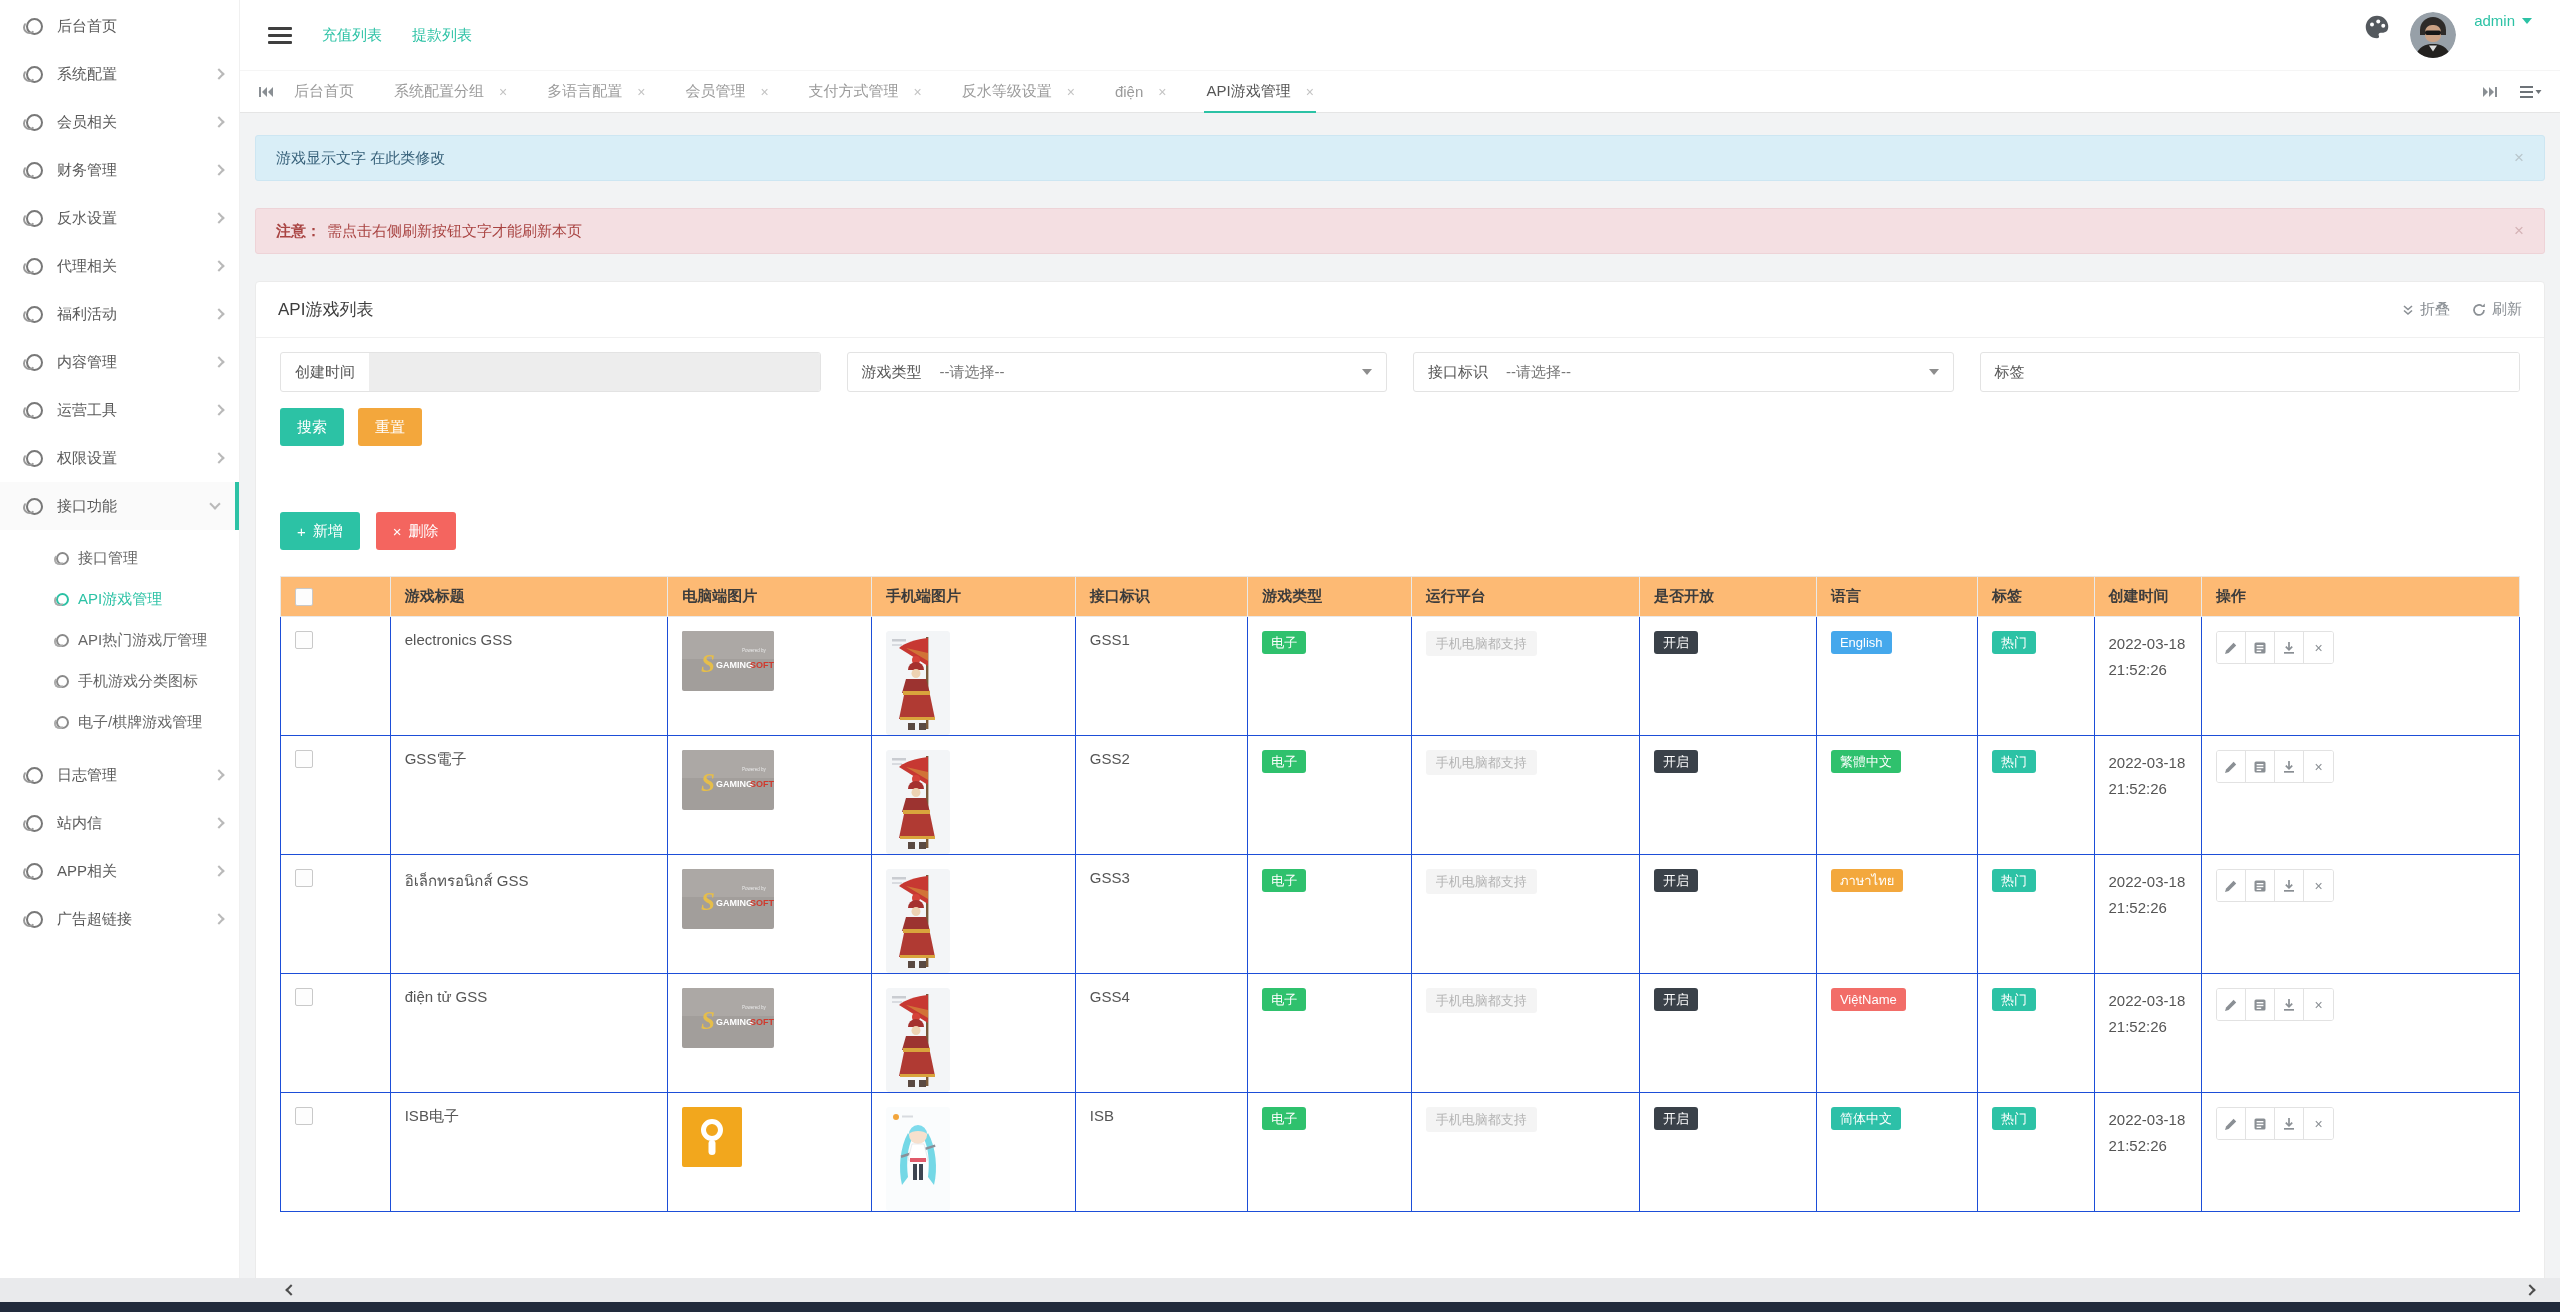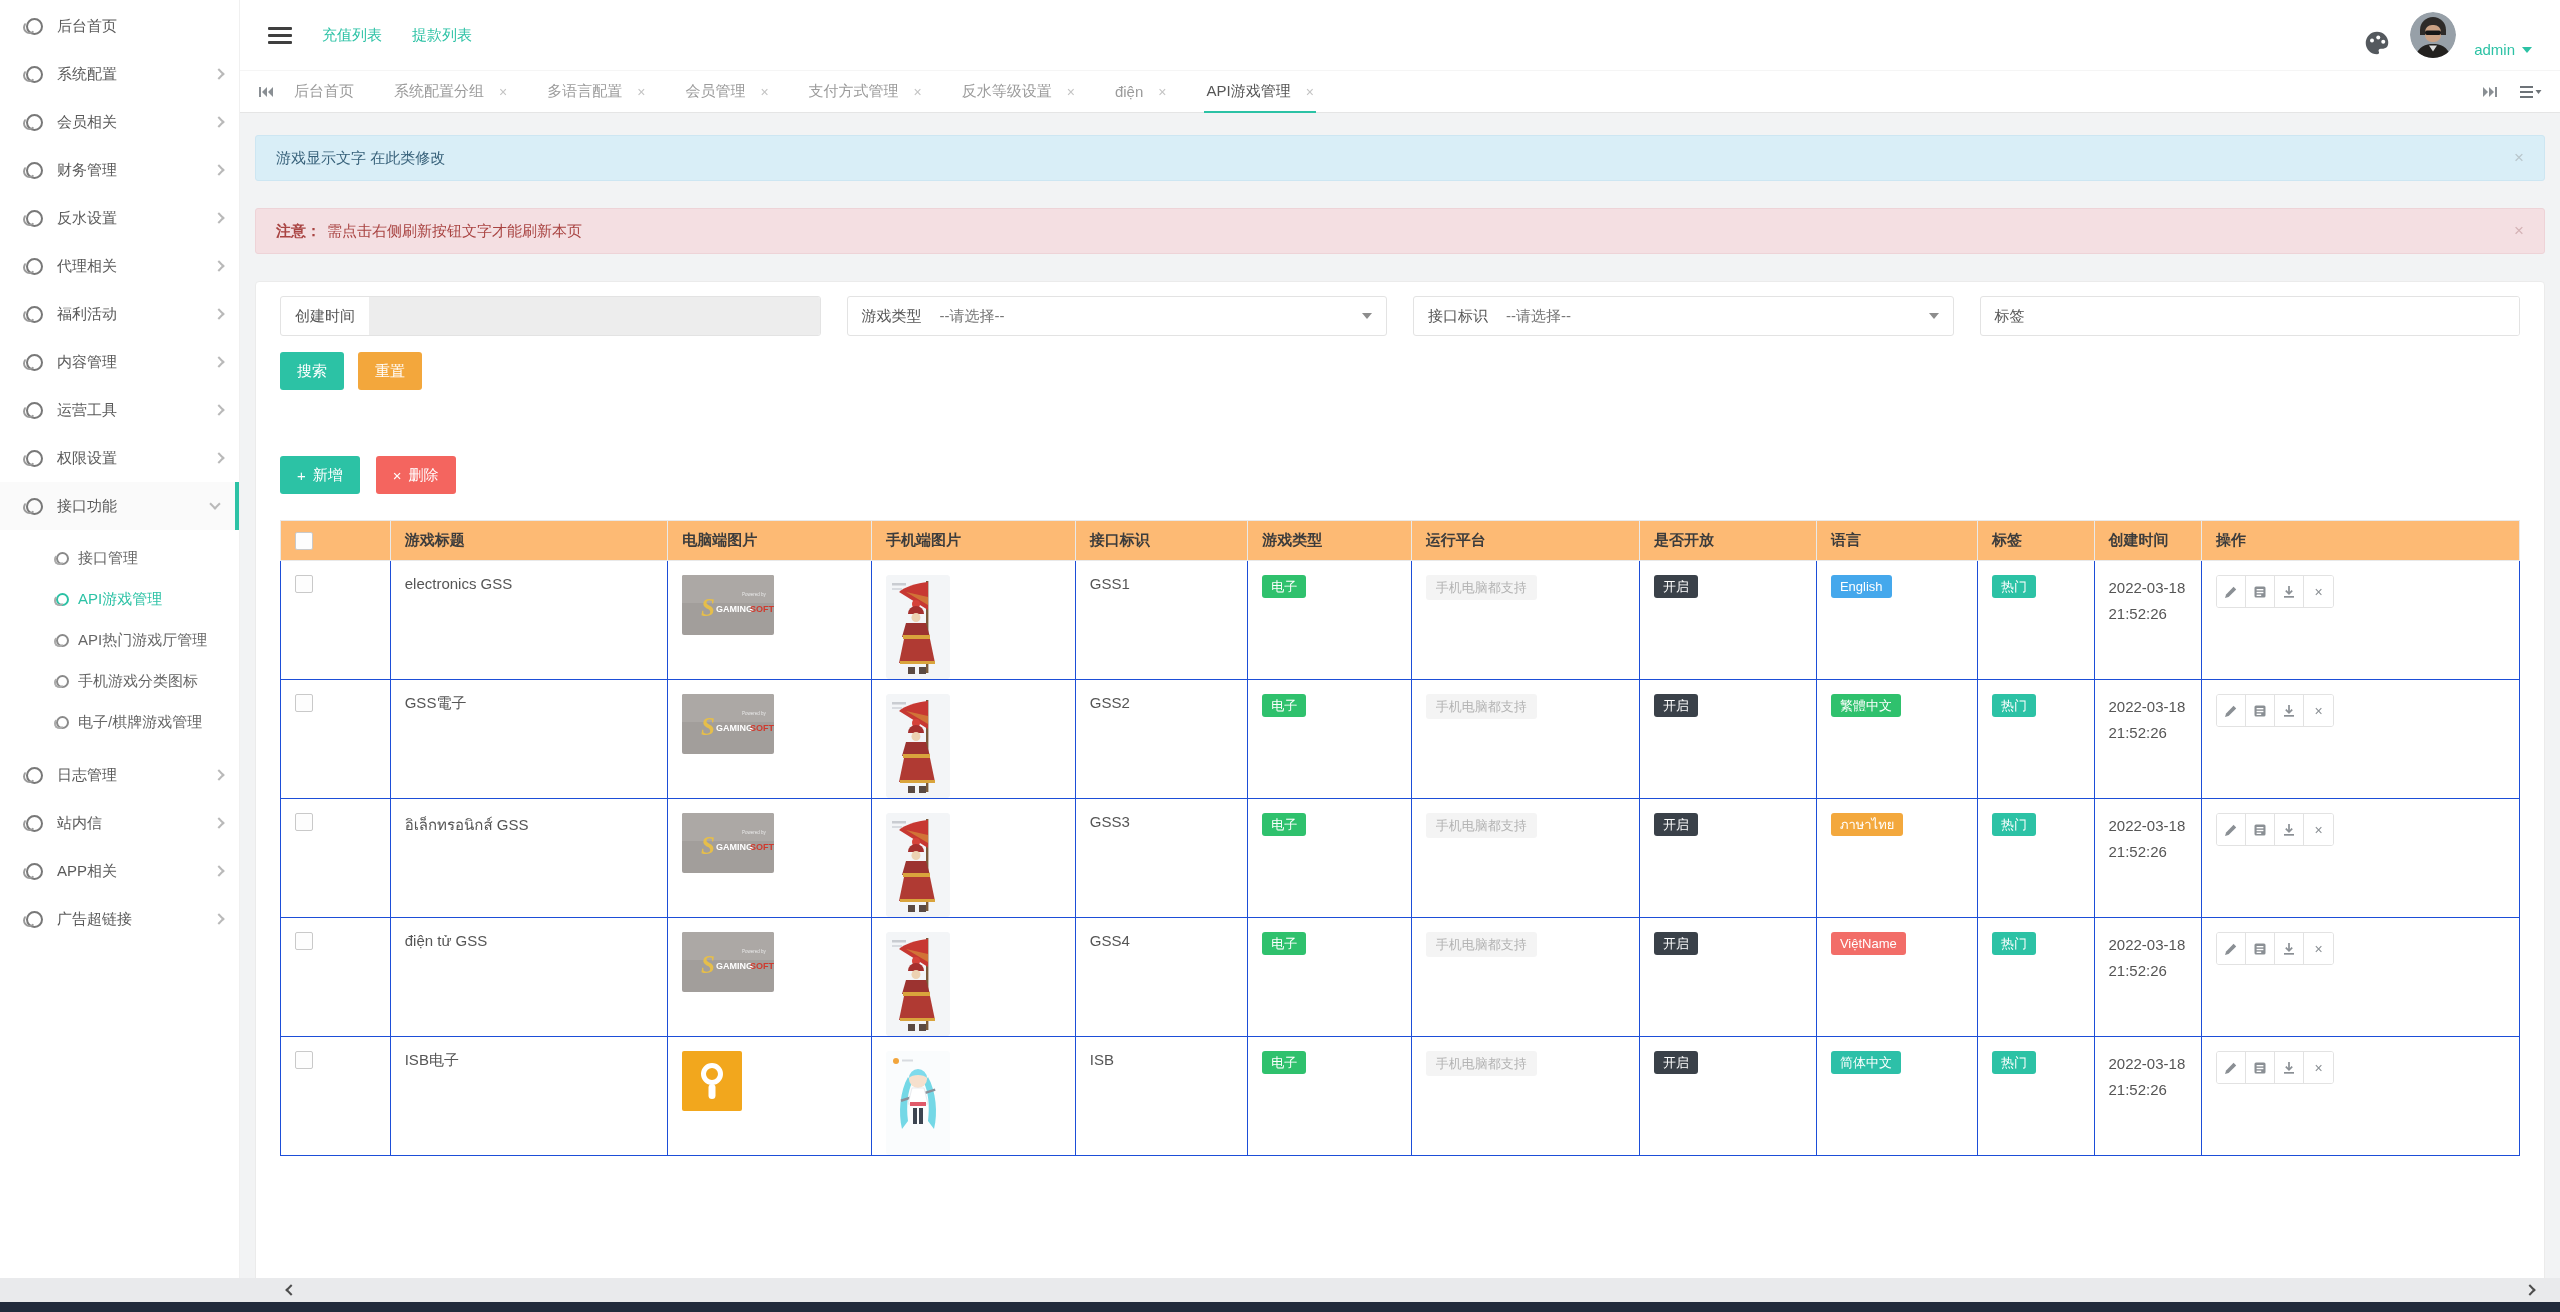--- a/index.html
+++ b/index.html
@@ -36,21 +36,21 @@
   .submenu-item.active { color:#2cc2a5; }
   .submenu-item.active .sring { border-color:#2cc2a5; }
 
   
   .main { flex:1; display:flex; flex-direction:column; min-width:0; }
 
   .topbar { height:70px; background:#fff; display:flex; align-items:center; padding:0 28px; }
   .hamburger { width:24px; cursor:pointer; }
   .hamburger span { display:block; height:3px; background:#3f3f3f; margin:4px 0; border-radius:1px; }
   .topnav-link { color:#2cc2a5; margin-left:30px; cursor:pointer; }
-  .topbar-right { margin-left:auto; display:flex; align-items:flex-end; gap:18px; }
+  .topbar-right { margin-left:auto; display:flex; align-items:flex-start; gap:18px; }
   .avatar { width:46px; height:46px; border-radius:50%; overflow:hidden; cursor:pointer; }
   .admin-link { color:#2cc2a5; display:flex; align-items:center; gap:7px; cursor:pointer; }
   .caret-down { width:0; height:0; border-left:5px solid transparent; border-right:5px solid transparent;
                 border-top:6px solid #2cc2a5; }
 
   .tabbar { height:43px; background:#fff; border-top:1px solid #f5f5f5; border-bottom:1px solid #e5e5e5;
             display:flex; align-items:center; padding:0 18px; }
   .tab { display:flex; align-items:center; height:100%; padding:0 2px; margin-right:36px;
          color:#9b9b9b; cursor:pointer; position:relative; white-space:nowrap; }
   .tab .tab-close { margin-left:15px; color:#c3c3c3; font-size:14px; }
@@ -395,20 +395,39 @@
       </div>
 
       <div class="alert alert-danger">
         <b>注意：</b>
         <span>需点击右侧刷新按钮文字才能刷新本页</span>
         <span class="alert-close">×</span>
       </div>
 
       <div class="panel">
 
+        <div class="panel-hd">
+          <span class="panel-title">API游戏列表</span>
+          <div class="panel-tools">
+            <span class="panel-tool">
+              <svg width="12" height="12" viewBox="0 0 12 12">
+                  <path d="M2 2 L6 5.5 L10 2" stroke="#8a8f94" fill="none" stroke-width="1.6"></path>
+                  <path d="M2 6.5 L6 10 L10 6.5" stroke="#8a8f94" fill="none" stroke-width="1.6"></path>
+                </svg>
+              <span>折叠</span>
+            </span>
+            <span class="panel-tool">
+              <svg width="14" height="14" viewBox="0 0 14 14">
+                  <path d="M12 7 a5 5 0 1 1 -1.8-3.9" stroke="#8a8f94" stroke-width="1.7" fill="none"></path>
+                  <path d="M12.8 0.6 v3.4 h-3.4 z" fill="#8a8f94"></path>
+                </svg>
+              <span>刷新</span>
+            </span>
+          </div>
+        </div>
 
         <div class="filter-row">
           <div class="fgroup">
             <span class="flabel">创建时间</span>
             <div class="fvalue readonly"></div>
           </div>
           <div class="fgroup">
             <span class="flabel">游戏类型</span>
             <div class="fvalue select">
               <span>--请选择--</span>

